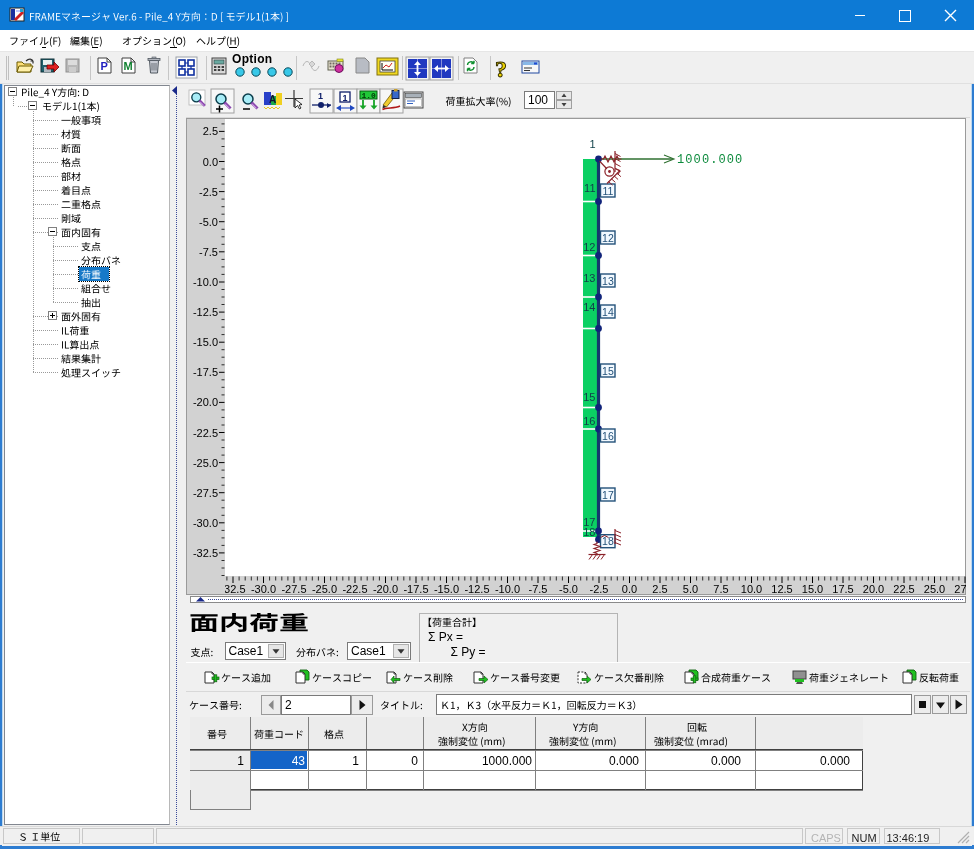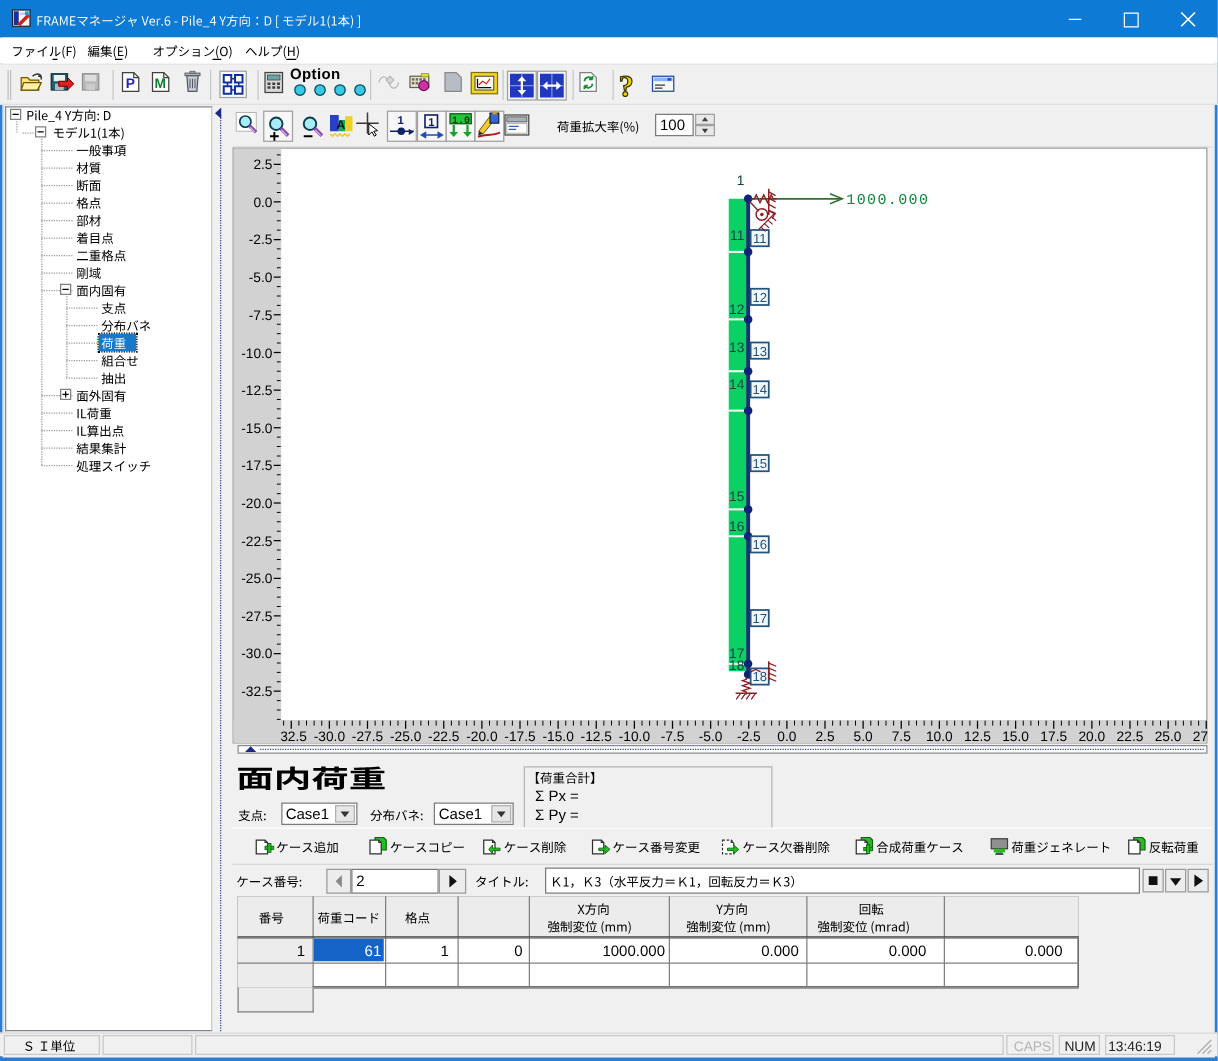--- a/index.html
+++ b/index.html
@@ -588,21 +588,21 @@
     <path d="M4.5 5.25 L11.5 5.25 L8 9.75 Z" fill="#333"></path>
   </svg>
 <div style="position:absolute;left:347px;top:641.5px;width:64px;height:18.5px;background:#fff;border:1px solid #7a7a7a;box-sizing:border-box;"></div>
 <div style="position:absolute;left:351px;top:644px;width:42px;height:13.5px;font:12px Liberation Sans;color:#000;">Case1</div>
 <div style="position:absolute;left:393px;top:643.5px;width:16px;height:14.5px;background:#e6e6e6;border:1px solid #b0b0b0;box-sizing:border-box;"></div>
 <svg style="position:absolute;left:393px;top:643.5px" width="16" height="14.5">
     <path d="M4.5 5.25 L11.5 5.25 L8 9.75 Z" fill="#333"></path>
   </svg>
 <div style="position:absolute;left:419px;top:613px;width:199px;height:50px;background:#f0f0f0;border:1px solid #b4b4b4;box-sizing:border-box;"></div>
 <div style="position:absolute;left:428px;top:630.3px;width:80px;height:14px;font:12px Liberation Sans;color:#000;">Σ Px =</div>
-<div style="position:absolute;left:428px;top:645.1px;width:80px;height:14px;font:12px Liberation Sans;color:#000;">Σ Py =</div>
+<div style="position:absolute;left:428px;top:645.1px;width:80px;height:14px;font:12px Liberation Sans;color:#000;text-align:center;">Σ Py =</div>
 <div style="position:absolute;left:186px;top:662px;width:784px;height:30px;background:#f0f0f0;border-top:1px solid #fff;border-bottom:1px solid #d8d8d8;box-sizing:border-box;"></div>
 <svg style="position:absolute;left:204px;top:669px" width="16" height="16" viewBox="0 0 16 16">
     <path d="M1 3 L8 3 L10 5 L10 14 L1 14 Z" fill="#fff" stroke="#303030" stroke-width="1"></path>
     <path d="M8 3 L8 5 L10 5" fill="none" stroke="#303030" stroke-width="0.9"></path>
     <rect x="8" y="8" width="7" height="2.6" fill="#20c020" stroke="#106010" stroke-width="0.7"></rect>
     <rect x="10.2" y="5.8" width="2.6" height="7" fill="#20c020" stroke="#106010" stroke-width="0.7"></rect>
   </svg>
 <svg style="position:absolute;left:295px;top:669px" width="16" height="16" viewBox="0 0 16 16">
     <path d="M5 1 L12 1 L14 3 L14 11 L5 11 Z" fill="#20c020" stroke="#106010" stroke-width="0.9"></path>
     <path d="M1 3 L8 3 L10 5 L10 14 L1 14 Z" fill="#fff" stroke="#303030" stroke-width="1"></path>
@@ -673,21 +673,21 @@
 <div style="position:absolute;left:535px;top:717px;width:1px;height:73px;background:#808080;"></div>
 <div style="position:absolute;left:645px;top:717px;width:1px;height:73px;background:#808080;"></div>
 <div style="position:absolute;left:755px;top:717px;width:1px;height:73px;background:#808080;"></div>
 <div style="position:absolute;left:190px;top:750px;width:673px;height:1px;background:#808080;"></div>
 <div style="position:absolute;left:190px;top:770px;width:673px;height:1px;background:#808080;"></div>
 <div style="position:absolute;left:190px;top:790px;width:673px;height:1px;background:#808080;"></div>
 <div style="position:absolute;left:190px;top:748.5px;width:673px;height:1.5px;background:#404040;"></div>
 <div style="position:absolute;left:190px;top:790px;width:61px;height:20px;background:#ececec;border:1px solid #808080;border-top:none;box-sizing:border-box;"></div>
 <div style="position:absolute;left:251px;top:751px;width:56px;height:18px;background:#1464c8;"></div>
 <div style="position:absolute;left:192px;top:753.5px;width:52px;height:14px;font:12px Liberation Sans;color:#000;text-align:right;">1</div>
-<div style="position:absolute;left:252px;top:753.5px;width:53px;height:14px;font:12px Liberation Sans;color:#fff;text-align:right;">61</div>
+<div style="position:absolute;left:252px;top:753.5px;width:53px;height:14px;font:12px Liberation Sans;color:#fff;text-align:right;">43</div>
 <div style="position:absolute;left:310px;top:753.5px;width:49px;height:14px;font:12px Liberation Sans;color:#000;text-align:right;">1</div>
 <div style="position:absolute;left:368px;top:753.5px;width:50px;height:14px;font:12px Liberation Sans;color:#000;text-align:right;">0</div>
 <div style="position:absolute;left:425px;top:753.5px;width:107px;height:14px;font:12px Liberation Sans;color:#000;text-align:right;">1000.000</div>
 <div style="position:absolute;left:537px;top:753.5px;width:102px;height:14px;font:12px Liberation Sans;color:#000;text-align:right;">0.000</div>
 <div style="position:absolute;left:647px;top:753.5px;width:94px;height:14px;font:12px Liberation Sans;color:#000;text-align:right;">0.000</div>
 <div style="position:absolute;left:757px;top:753.5px;width:93px;height:14px;font:12px Liberation Sans;color:#000;text-align:right;">0.000</div>
 <div style="position:absolute;left:0px;top:826px;width:974px;height:19px;background:#f0f0f0;border-top:1px solid #d8d8d8;box-sizing:border-box;"></div>
 <div style="position:absolute;left:3px;top:828px;width:77px;height:16px;background:#f0f0f0;border:1px solid #c8c8c8;box-sizing:border-box;"></div>
 <div style="position:absolute;left:82px;top:828px;width:72px;height:16px;background:#f0f0f0;border:1px solid #c8c8c8;box-sizing:border-box;"></div>
 <div style="position:absolute;left:156px;top:828px;width:647px;height:16px;background:#f0f0f0;border:1px solid #c8c8c8;box-sizing:border-box;"></div>

